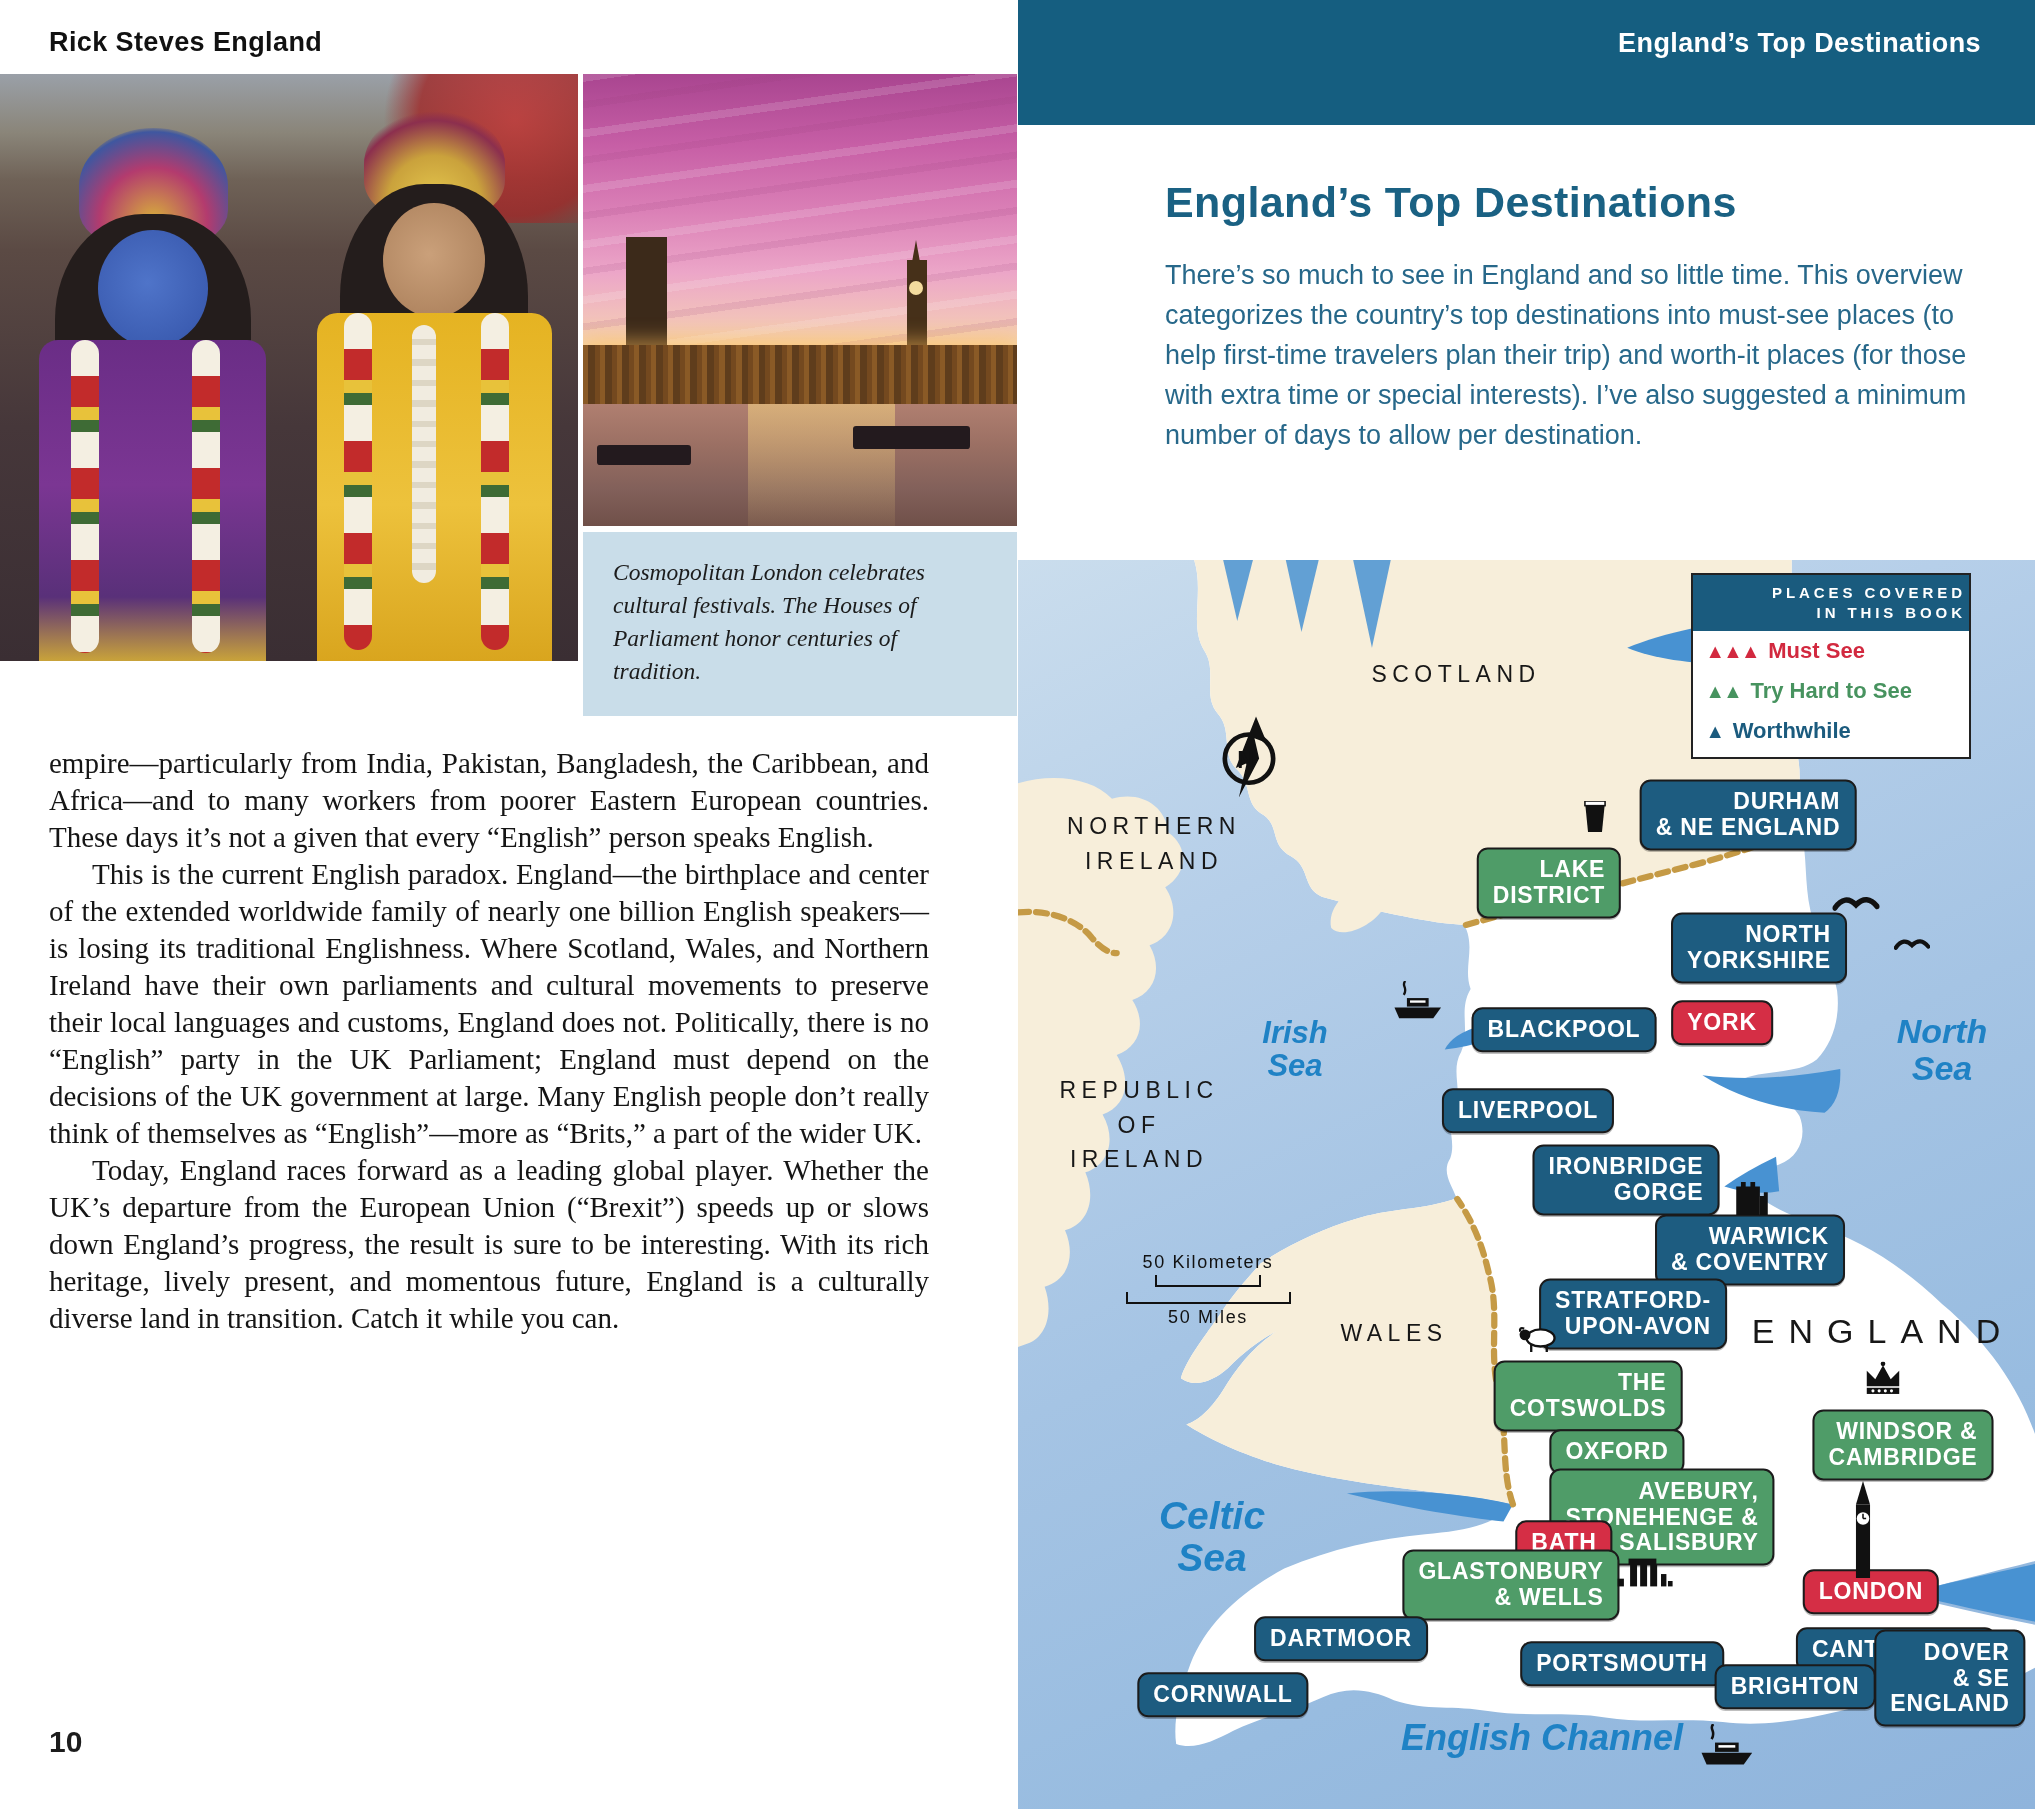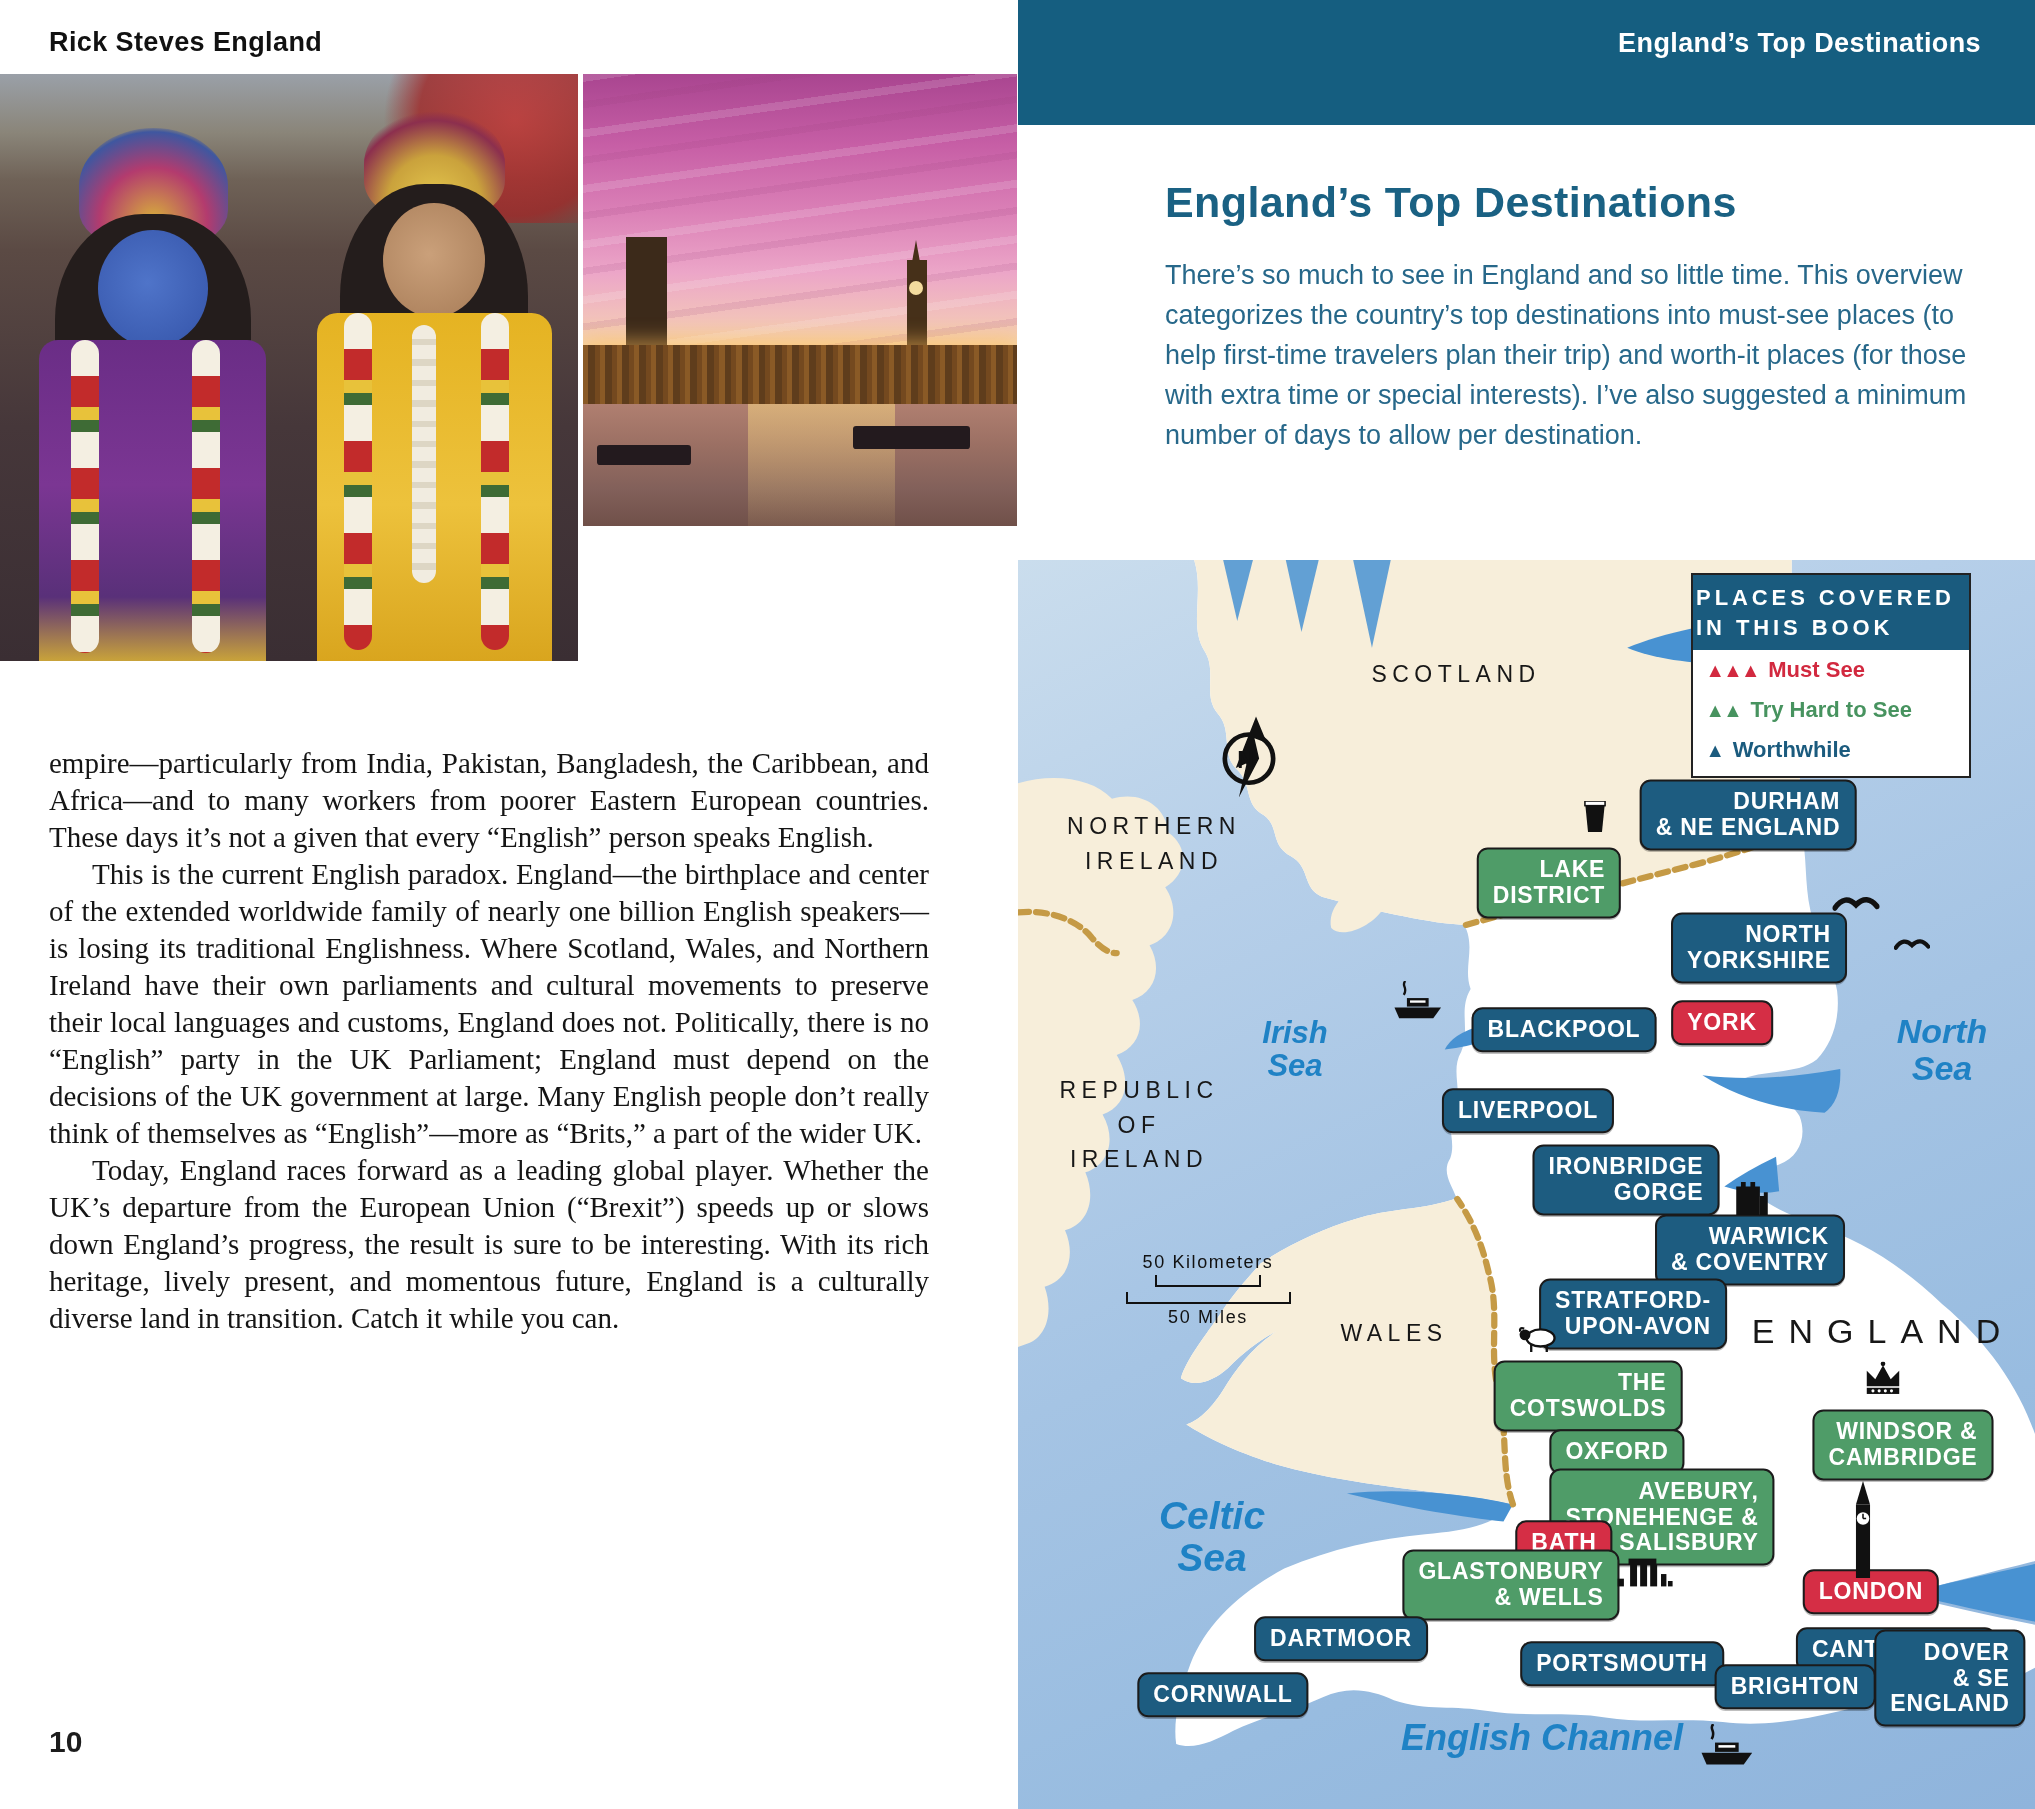--- a/index.html
+++ b/index.html
@@ -60,22 +60,22 @@
   .badge.worthwhile{background:#1d5c80;}
   .badge.try-hard{background:#4f9c68;}
   .badge.must-see{background:#d52e45;}
   .region{position:absolute;transform:translate(-50%,-50%);color:#171717;font-size:23px;letter-spacing:5.5px;
      line-height:1.5;text-align:center;white-space:pre-line;font-weight:500;}
   .region.big{font-size:34px;letter-spacing:14px;font-weight:500;}
   .sea{position:absolute;transform:translate(-50%,-50%);color:#1f82c5;font-weight:bold;font-style:italic;
      line-height:1.08;text-align:center;white-space:pre-line;}
   
   #legend{position:absolute;left:673px;top:13.3px;width:276px;background:#fff;border:2.3px solid #222;}
-  #legend .lg-hdr{background:#1a5b7e;color:#fff;font-weight:bold;font-size:22px;letter-spacing:3.9px;
-     text-align:left;line-height:1.35;padding:7.8px 3.1px;white-space:pre-line;}
+  #legend .lg-hdr{background:#1a5b7e;color:#fff;font-weight:bold;font-size:15px;letter-spacing:3.9px;
+     text-align:right;line-height:1.35;padding:7.8px 3.1px;white-space:pre-line;}
   #legend .lg-row{display:flex;align-items:center;gap:9.4px;padding:7px 12.5px;font-size:22px;font-weight:bold;}
   #legend .lg-row .tri{font-size:19.6px;letter-spacing:-1.6px;}
   #legend .lg-row:first-of-type{padding-top:12.5px;}
   #legend .lg-row:last-of-type{padding-bottom:12.5px;}
   
   #scalebar{position:absolute;left:107px;top:692px;width:166px;text-align:center;color:#111;}
   #scalebar .sc-label{font-size:18px;letter-spacing:1.6px;}
   .bracket{border-left:2.3px solid #111;border-right:2.3px solid #111;border-bottom:2.3px solid #111;height:10.2px;}
   .br-km{width:102px;margin:2.3px auto 0;}
   .br-mi{width:161px;margin:4.7px auto 0;}
@@ -117,20 +117,26 @@
       <div class="parl-tower" style="left:43px;width:41px;height:117px;"></div>
       <div class="parl-bigben" style="right:90px;height:94px;"></div>
       <div class="parl-strip"></div>
       <div class="river">
         <div class="glow"></div>
         <div class="boat" style="left:14px;top:41px;width:94px;height:20.4px;"></div>
         <div class="boat" style="right:47px;top:22px;width:117px;height:23.5px;"></div>
       </div>
     </div>
 
+    <div id="caption-box">
+      <div class="cap">Cosmopolitan London celebrates
+cultural festivals. The Houses of
+Parliament honor centuries of
+tradition.</div>
+    </div>
 
     <div class="bodytext">
       <p>empire—particularly from India, Pakistan, Bangladesh, the Caribbean, and Africa—and to many workers from poorer Eastern European countries. These days it’s not a given that every “English” person speaks English.</p>
       <p class="indent">This is the current English paradox. England—the birthplace and center of the extended worldwide family of nearly one billion English speakers—is losing its traditional Englishness. Where Scotland, Wales, and Northern Ireland have their own parliaments and cultural movements to preserve their local languages and customs, England does not. Politically, there is no “English” party in the UK Parliament; England must depend on the decisions of the UK government at large. Many English people don’t really think of themselves as “English”—more as “Brits,” a part of the wider UK.</p>
       <p class="indent">Today, England races forward as a leading global player. Whether the UK’s departure from the European Union (“Brexit”) speeds up or slows down England’s progress, the result is sure to be interesting. With its rich heritage, lively present, and momentous future, England is a culturally diverse land in transition. Catch it while you can.</p>
     </div>
 
     <div class="pagenum">10</div>
   </div>
 

